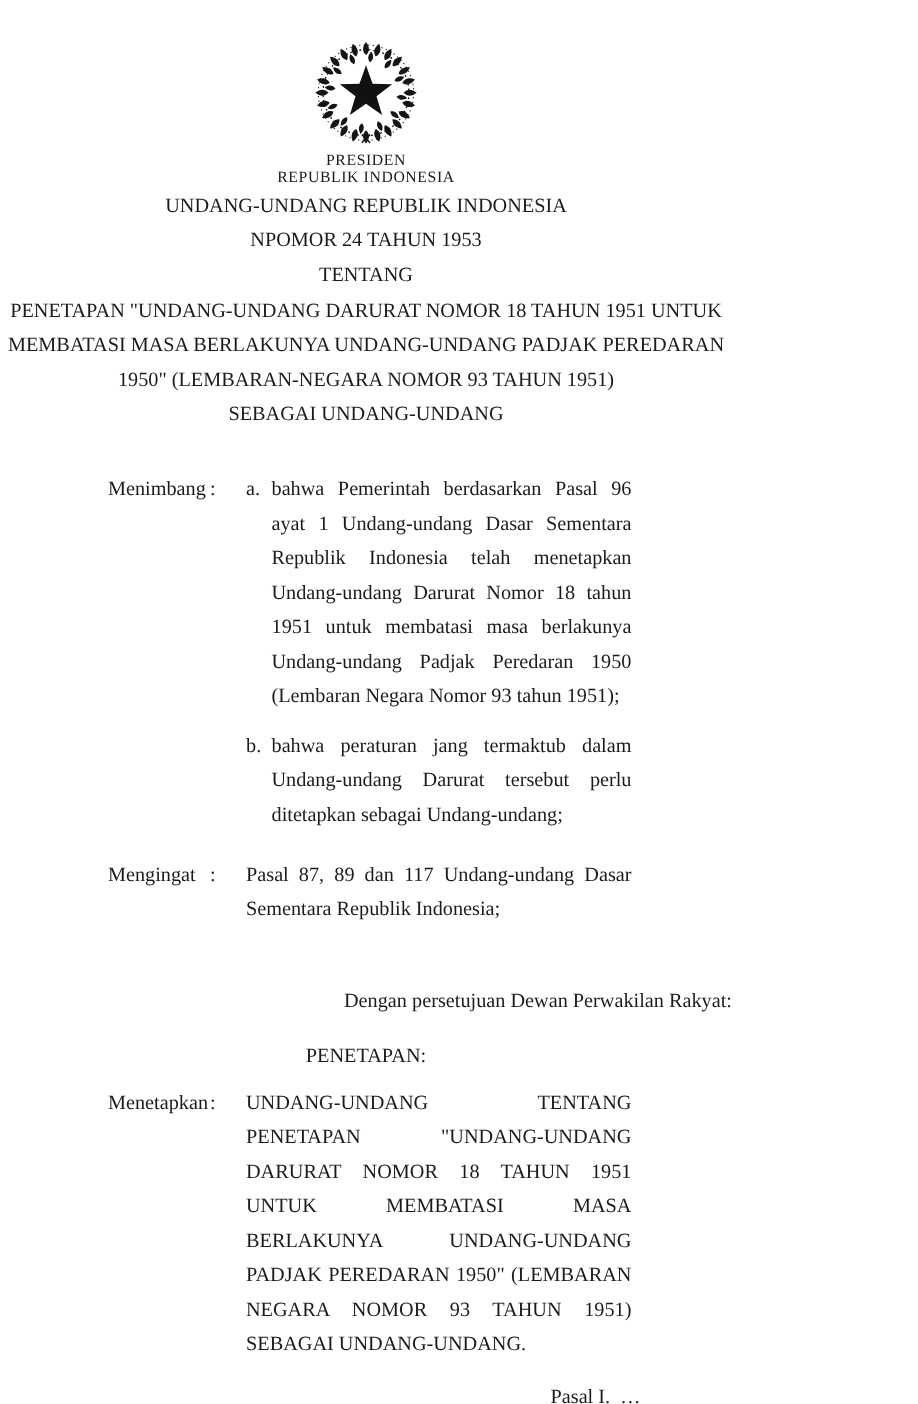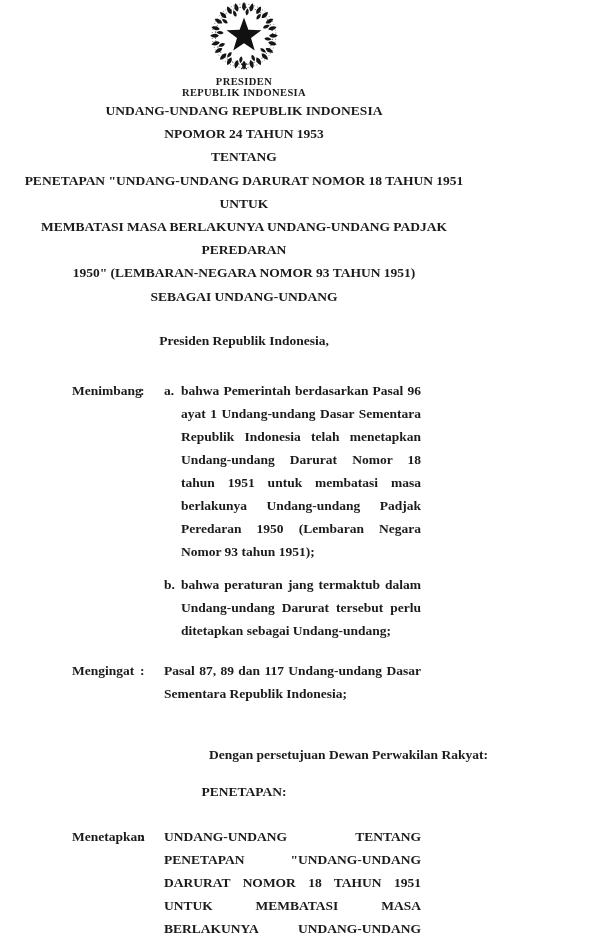--- a/index.html
+++ b/index.html
@@ -3,42 +3,42 @@
 <meta charset="utf-8">
 <style>
   html, body { margin: 0; padding: 0; }
   body {
     width: 612px; height: 936px;
     background: #ffffff;
     font-family: "Liberation Serif", "DejaVu Serif", serif;
     color: #1b1b1b;
     overflow: hidden;
   }
-  .page { width: 488px; height: 936px; box-sizing: border-box; font-weight: bold; }
+  .page { width: 488px; height: 936px; padding-top: 26px; box-sizing: border-box; }
 
   
   .letterhead { text-align: center; }
   .emblem { display: block; margin: 0 auto; }
   .lh-line1 { font-size: 10.5px; line-height: 11px; margin-top: 6px; letter-spacing: 0.4px; }
   .lh-line2 { font-size: 10.5px; line-height: 12px; letter-spacing: 0.4px; }
 
   
   .title-block { text-align: center; }
   .title-line { font-size: 13.5px; line-height: 23.2px; }
 
   .center-line { text-align: center; font-size: 13.5px; line-height: 23px; }
   .preamble { margin-top: 21px; }
   .agreement { margin-top: 38px; text-align: right; }
   .decision { margin-top: 14px; }
 
   
   .row { display: flex; margin-left: 72px; margin-right: 67px; font-size: 13.5px; line-height: 23px; justify-content: center; }
   .row-considering { margin-top: 27px; }
   .row-recalling { margin-top: 17px; }
-  .row-enacting { margin-top: 22px; }
+  .row-enacting { margin-top: 8px; }
   .cell-label { width: 68px; flex: 0 0 68px; }
   .cell-colon { width: 24px; flex: 0 0 24px; }
   .cell-content { flex: 1 1 auto; min-width: 0; }
 
   .sub-item { display: flex; }
   .sub-item-b { margin-top: 10px; }
   .item-marker { width: 17px; flex: 0 0 17px; }
   .jtext { flex: 1 1 auto; text-align: justify; }
   .jblock { text-align: justify; }
 
@@ -105,21 +105,20 @@
   <div class="title-block">
     <div class="title-line">UNDANG-UNDANG REPUBLIK INDONESIA</div>
     <div class="title-line">NPOMOR 24 TAHUN 1953</div>
     <div class="title-line">TENTANG</div>
     <div class="title-line">PENETAPAN "UNDANG-UNDANG DARURAT NOMOR 18 TAHUN 1951 UNTUK</div>
     <div class="title-line">MEMBATASI MASA BERLAKUNYA UNDANG-UNDANG PADJAK PEREDARAN</div>
     <div class="title-line">1950" (LEMBARAN-NEGARA NOMOR 93 TAHUN 1951)</div>
     <div class="title-line">SEBAGAI UNDANG-UNDANG</div>
   </div>
 
-  <div class="center-line preamble">Presiden Republik Indonesia,</div>
 
   <div class="row row-considering">
     <div class="cell-label">Menimbang</div>
     <div class="cell-colon">:</div>
     <div class="cell-content">
       <div class="sub-item">
         <div class="item-marker">a.</div>
         <div class="jtext">bahwa Pemerintah berdasarkan Pasal 96 ayat 1 Undang-undang Dasar Sementara Republik Indonesia telah menetapkan Undang-undang Darurat Nomor 18 tahun 1951 untuk membatasi masa berlakunya Undang-undang Padjak Peredaran 1950 (Lembaran Negara Nomor 93 tahun 1951);</div>
       </div>
       <div class="sub-item sub-item-b">

